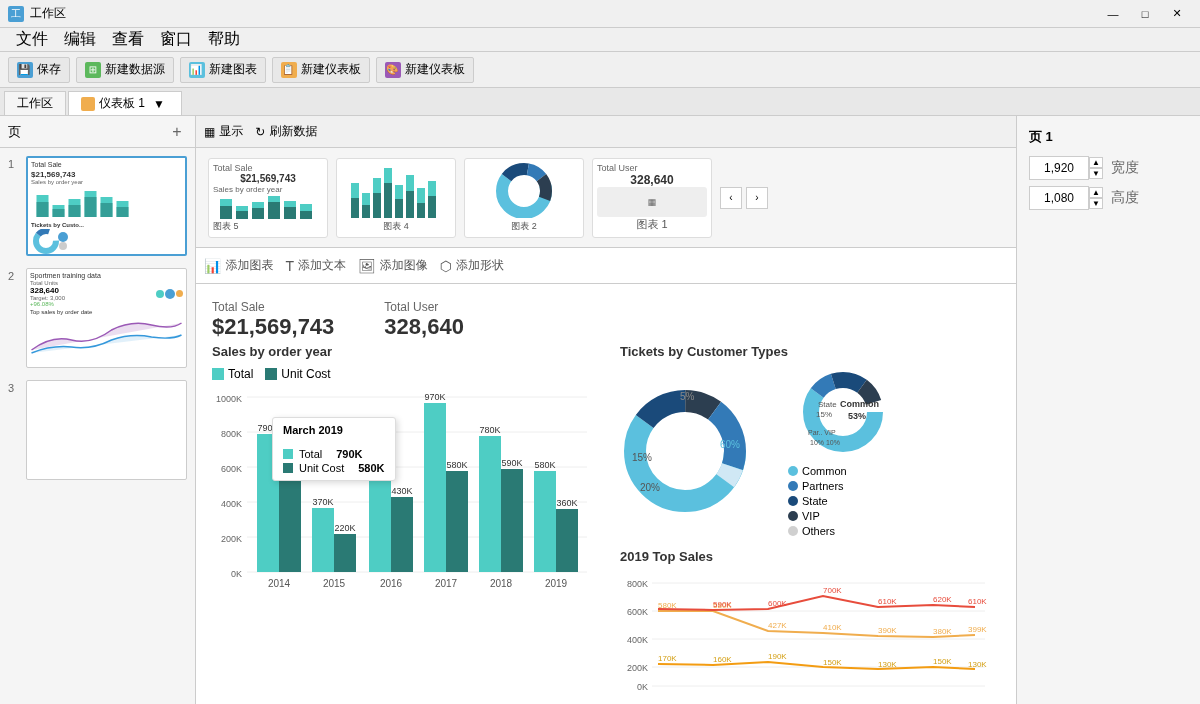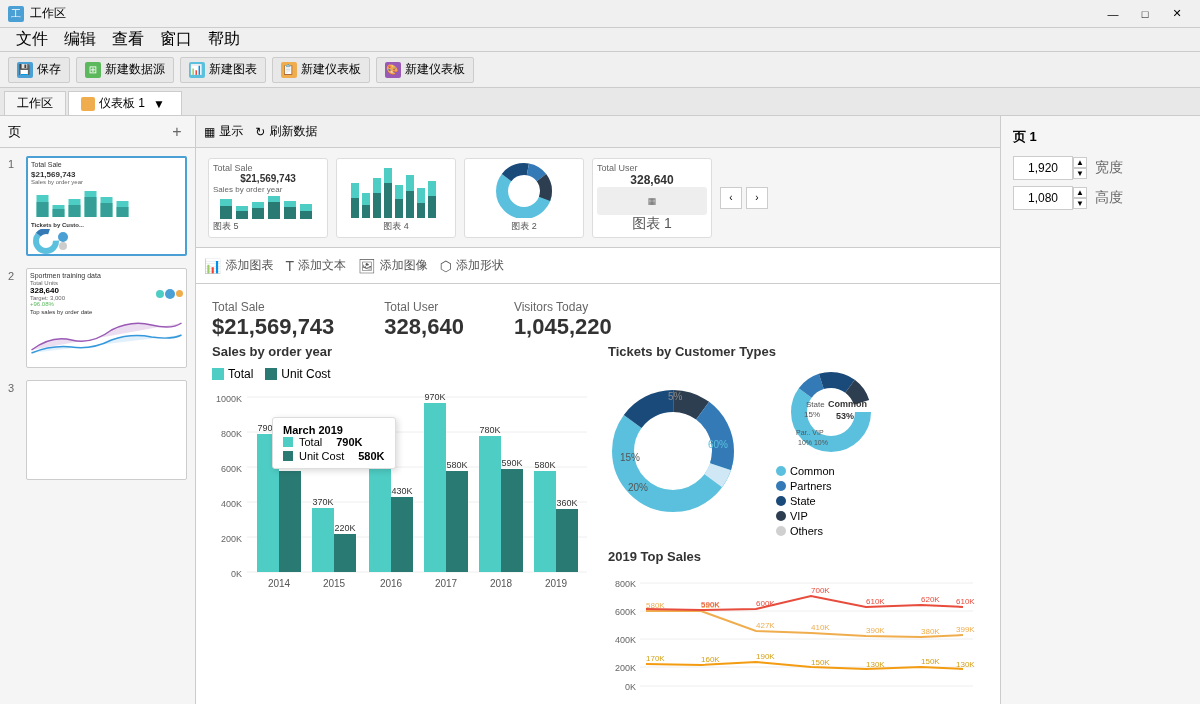--- a/index.html
+++ b/index.html
@@ -56,21 +56,21 @@
     .chart-nav { display: flex; gap: 4px; }
     .chart-nav-btn { width: 22px; height: 22px; display: flex; align-items: center; justify-content: center; border: 1px solid #ccc; background: white; cursor: pointer; font-size: 10px; }
 
     .add-toolbar { height: 36px; background: white; border-bottom: 1px solid #ccc; display: flex; align-items: center; padding: 0 8px; gap: 12px; }
     .add-btn { display: flex; align-items: center; gap: 4px; cursor: pointer; font-size: 12px; color: #555; }
     .add-btn-icon { font-size: 14px; }
 
     .dashboard-area { flex: 1; background: white; overflow: auto; padding: 16px; }
 
     
-    .right-panel { width: 200px; background: #f5f5f5; border-left: 1px solid #ccc; padding: 12px; display: flex; flex-direction: column; gap: 10px; }
+    .right-panel { width: 184px; background: #f5f5f5; border-left: 1px solid #ccc; padding: 12px; display: flex; flex-direction: column; gap: 10px; }
     .panel-section { display: flex; flex-direction: column; gap: 6px; }
     .panel-label { font-size: 13px; font-weight: bold; }
     .panel-sublabel { font-size: 11px; color: #666; }
     .panel-select { width: 100%; height: 24px; border: 1px solid #ccc; background: white; font-size: 12px; padding: 0 4px; cursor: pointer; }
     .panel-number-input { width: 60px; height: 24px; border: 1px solid #ccc; background: white; font-size: 12px; text-align: center; }
     .panel-spin { display: flex; flex-direction: column; }
     .spin-btn { width: 14px; height: 11px; border: 1px solid #ccc; background: white; display: flex; align-items: center; justify-content: center; cursor: pointer; font-size: 8px; line-height: 1; }
     .panel-unit { font-size: 14px; color: #666; }
     .num-group { display: flex; align-items: center; gap: 8px; }
     .metrics-row { display: flex; gap: 20px; align-items: flex-end; margin-bottom: 4px; }
@@ -292,21 +292,21 @@
         </svg>
         <div style="font-size:9px; color:#555;">图表 2</div>
       </div>
 
       <div class="chart-thumb">
         <div style="font-size:9px; color:#666; align-self:flex-start;">Total User</div>
         <div style="font-size:12px; font-weight:bold; color:#333;">328,640</div>
         <div style="width:100%; height:30px; background:#eee; border-radius:3px; overflow:hidden; position:relative;">
           <div style="position:absolute; top:0; left:0; right:0; bottom:0; display:flex; align-items:center; justify-content:center; font-size:9px; color:#666;">▦</div>
         </div>
-        <div style="font-size:14px; color:#555;">图表 1</div>
+        <div style="font-size:11px; color:#555;">图表 1</div>
       </div>
       <div class="chart-nav">
         <button class="chart-nav-btn">‹</button>
         <button class="chart-nav-btn">›</button>
       </div>
     </div>
 
     <div class="add-toolbar">
       <div class="add-btn">
         <span class="add-btn-icon">📊</span>
@@ -329,24 +329,20 @@
     <div class="dashboard-area">
 
       <div class="metrics-row">
         <div class="metric">
           <span class="metric-label">Total Sale</span>
           <span class="metric-value">$21,569,743</span>
         </div>
         <div class="metric" style="margin-left:30px;">
           <span class="metric-label">Total User</span>
           <span class="metric-value">328,640</span>
-        </div>
-        <div class="metric" style="margin-left:30px;">
-          <span class="metric-label">Visitors Today</span>
-          <span class="metric-value">1,045,220</span>
         </div>
       </div>
 
       <div class="chart-section">
 
         <div class="bar-chart-area">
           <div class="chart-title">Sales by order year</div>
 
           <div style="display:flex; gap:12px; margin-bottom:6px; align-items:center;">
             <div style="display:flex; align-items:center; gap:4px;">
@@ -408,21 +404,21 @@
               <text x="289" y="200" font-size="10" fill="#555" text-anchor="middle">2018</text>
 
               <rect x="322" y="84" width="22" height="101" fill="#4ecdc4"></rect>
               <rect x="344" y="122" width="22" height="63" fill="#2a7a74"></rect>
               <text x="333" y="81" font-size="9" fill="#333" text-anchor="middle">580K</text>
               <text x="355" y="119" font-size="9" fill="#333" text-anchor="middle">360K</text>
               <text x="344" y="200" font-size="10" fill="#555" text-anchor="middle">2019</text>
             </svg>
             
             <div style="position:absolute; top:30px; left:60px; background:white; border:1px solid #ddd; padding:6px 10px; border-radius:3px; box-shadow:2px 2px 6px rgba(0,0,0,0.15); font-size:11px; z-index:10;">
-              <div style="font-weight:bold; margin-bottom:0;">March 2019</div>
+              <div style="font-weight:bold; margin-bottom:12px;">March 2019</div>
               <div style="display:flex; align-items:center; gap:6px; margin-bottom:2px;">
                 <div style="width:10px; height:10px; background:#4ecdc4;"></div>
                 <span>Total</span>
                 <span style="margin-left:8px; font-weight:bold;">790K</span>
               </div>
               <div style="display:flex; align-items:center; gap:6px;">
                 <div style="width:10px; height:10px; background:#2a7a74;"></div>
                 <span>Unit Cost</span>
                 <span style="margin-left:8px; font-weight:bold;">580K</span>
               </div>

